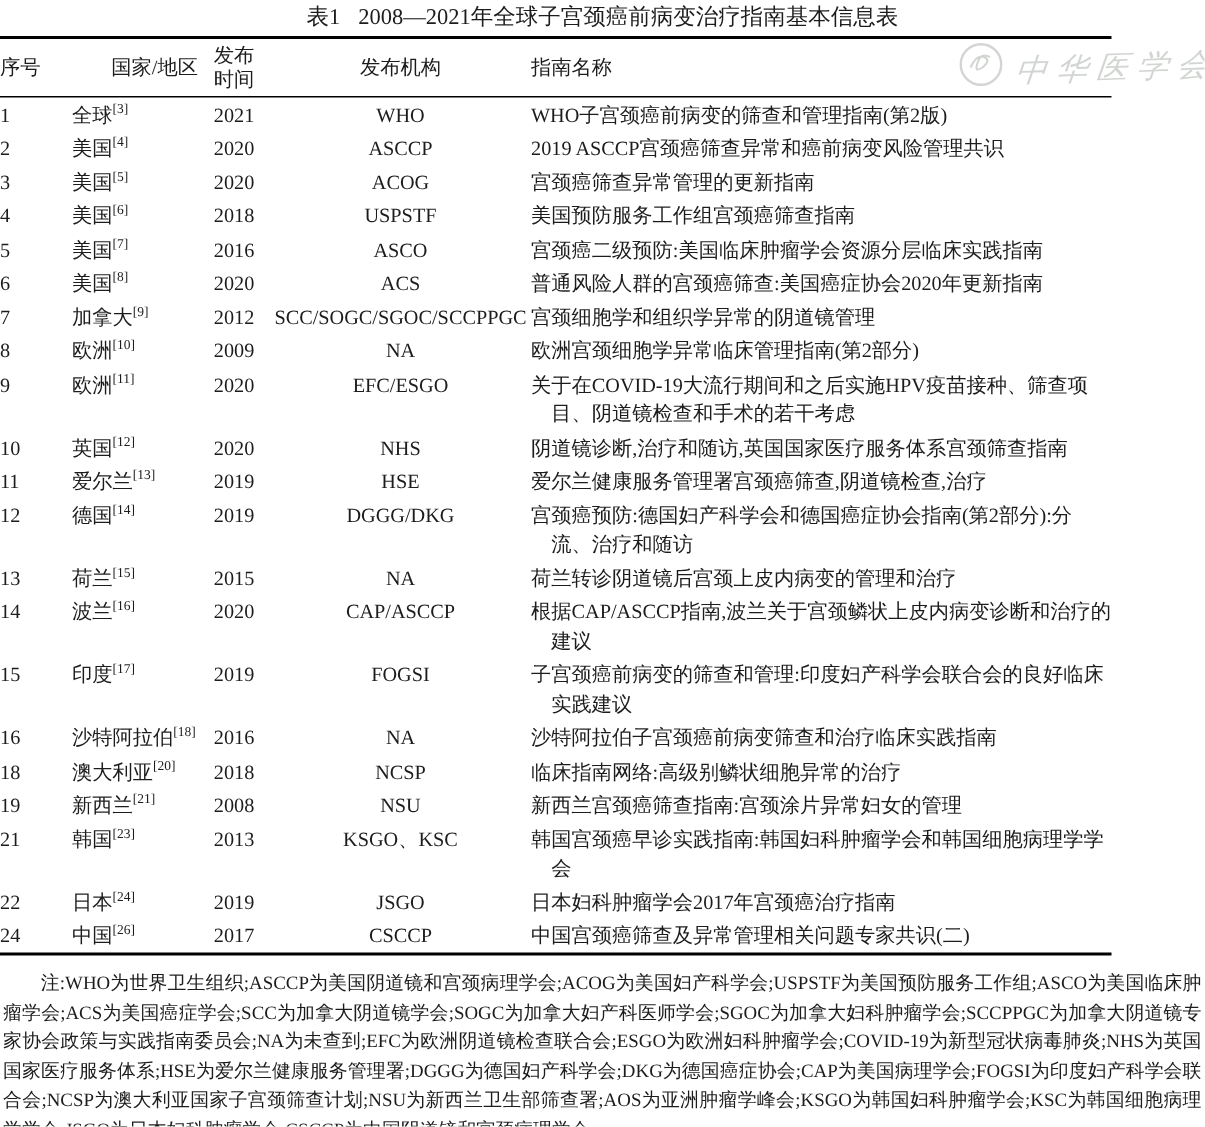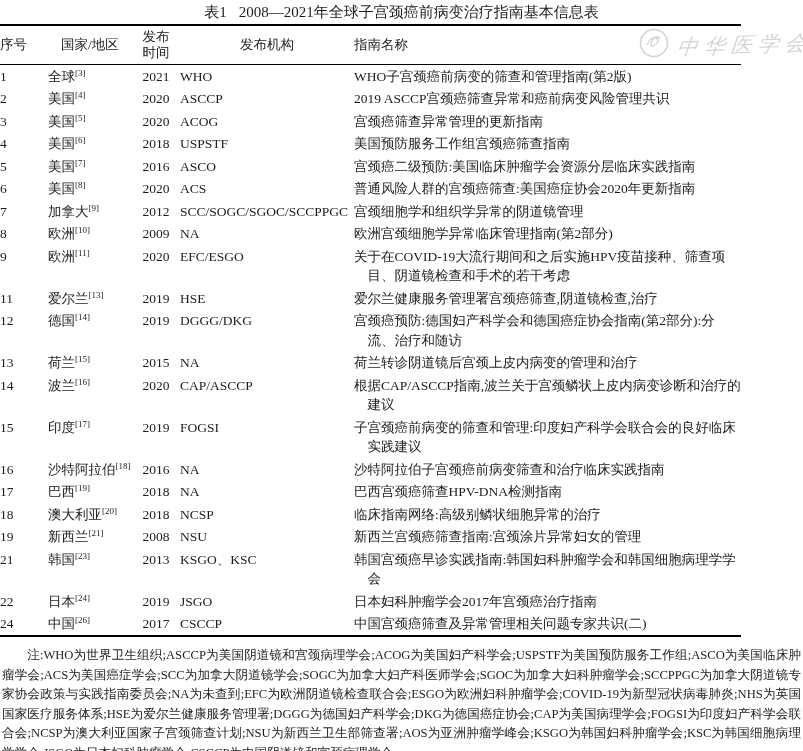--- a/index.html
+++ b/index.html
@@ -53,34 +53,34 @@
   }
   table.guide thead th{
     font-weight:normal;
     border-bottom:1px solid #000;
     height:38px;
     vertical-align:middle;
     padding:0;
     font-size:13.5px;
   }
   th.h-no{text-align:left;padding-left:8px;}
-  th.h-country{text-align:center;padding-left:7px;}
+  th.h-country{text-align:right;padding-left:7px;}
   th.h-year div{width:30px;margin:0 auto;line-height:16px;text-align:center;}
   th.h-org{text-align:center;}
   th.h-name{text-align:left;}
 
   table.guide td{
     padding:1.5px 0;
     line-height:19.5px;
     vertical-align:top;
   }
   td.c-no{padding-left:8px;}
   td.c-country{padding-left:7px;white-space:nowrap;}
   td.c-year{text-align:center;}
-  td.c-org{text-align:left;white-space:nowrap;}
+  td.c-org{text-align:center;white-space:nowrap;}
   td.c-name div{padding-left:1em;text-indent:-1em;}
   sup.ref{font-size:9px;line-height:0;}
 
   
   .note{
     margin-top:9px;
     font-size:12.6px;
     line-height:19.6px;
     text-align:justify;
     text-indent:2em;
@@ -209,20 +209,29 @@
     <tr>
       <td class="c-no"><span>9</span></td>
       <td class="c-country"><span>欧洲</span><sup class="ref">[11]</sup></td>
       <td class="c-year"><span>2020</span></td>
       <td class="c-org"><span>EFC/ESGO</span></td>
       <td class="c-name">
             <div>关于在COVID-19大流行期间和之后实施HPV疫苗接种、筛查项目、阴道镜检查和手术的若干考虑</div>
           </td>
     </tr>
 
+    <tr>
+      <td class="c-no"><span>10</span></td>
+      <td class="c-country"><span>英国</span><sup class="ref">[12]</sup></td>
+      <td class="c-year"><span>2020</span></td>
+      <td class="c-org"><span>NHS</span></td>
+      <td class="c-name">
+            <div>阴道镜诊断,治疗和随访,英国国家医疗服务体系宫颈筛查指南</div>
+          </td>
+    </tr>
 
     <tr>
       <td class="c-no"><span>11</span></td>
       <td class="c-country"><span>爱尔兰</span><sup class="ref">[13]</sup></td>
       <td class="c-year"><span>2019</span></td>
       <td class="c-org"><span>HSE</span></td>
       <td class="c-name">
             <div>爱尔兰健康服务管理署宫颈癌筛查,阴道镜检查,治疗</div>
           </td>
     </tr>
@@ -270,29 +279,20 @@
     <tr>
       <td class="c-no"><span>16</span></td>
       <td class="c-country"><span>沙特阿拉伯</span><sup class="ref">[18]</sup></td>
       <td class="c-year"><span>2016</span></td>
       <td class="c-org"><span>NA</span></td>
       <td class="c-name">
             <div>沙特阿拉伯子宫颈癌前病变筛查和治疗临床实践指南</div>
           </td>
     </tr>
 
-    <tr>
-      <td class="c-no"><span>17</span></td>
-      <td class="c-country"><span>巴西</span><sup class="ref">[19]</sup></td>
-      <td class="c-year"><span>2018</span></td>
-      <td class="c-org"><span>NA</span></td>
-      <td class="c-name">
-            <div>巴西宫颈癌筛查HPV-DNA检测指南</div>
-          </td>
-    </tr>
 
     <tr>
       <td class="c-no"><span>18</span></td>
       <td class="c-country"><span>澳大利亚</span><sup class="ref">[20]</sup></td>
       <td class="c-year"><span>2018</span></td>
       <td class="c-org"><span>NCSP</span></td>
       <td class="c-name">
             <div>临床指南网络:高级别鳞状细胞异常的治疗</div>
           </td>
     </tr>

